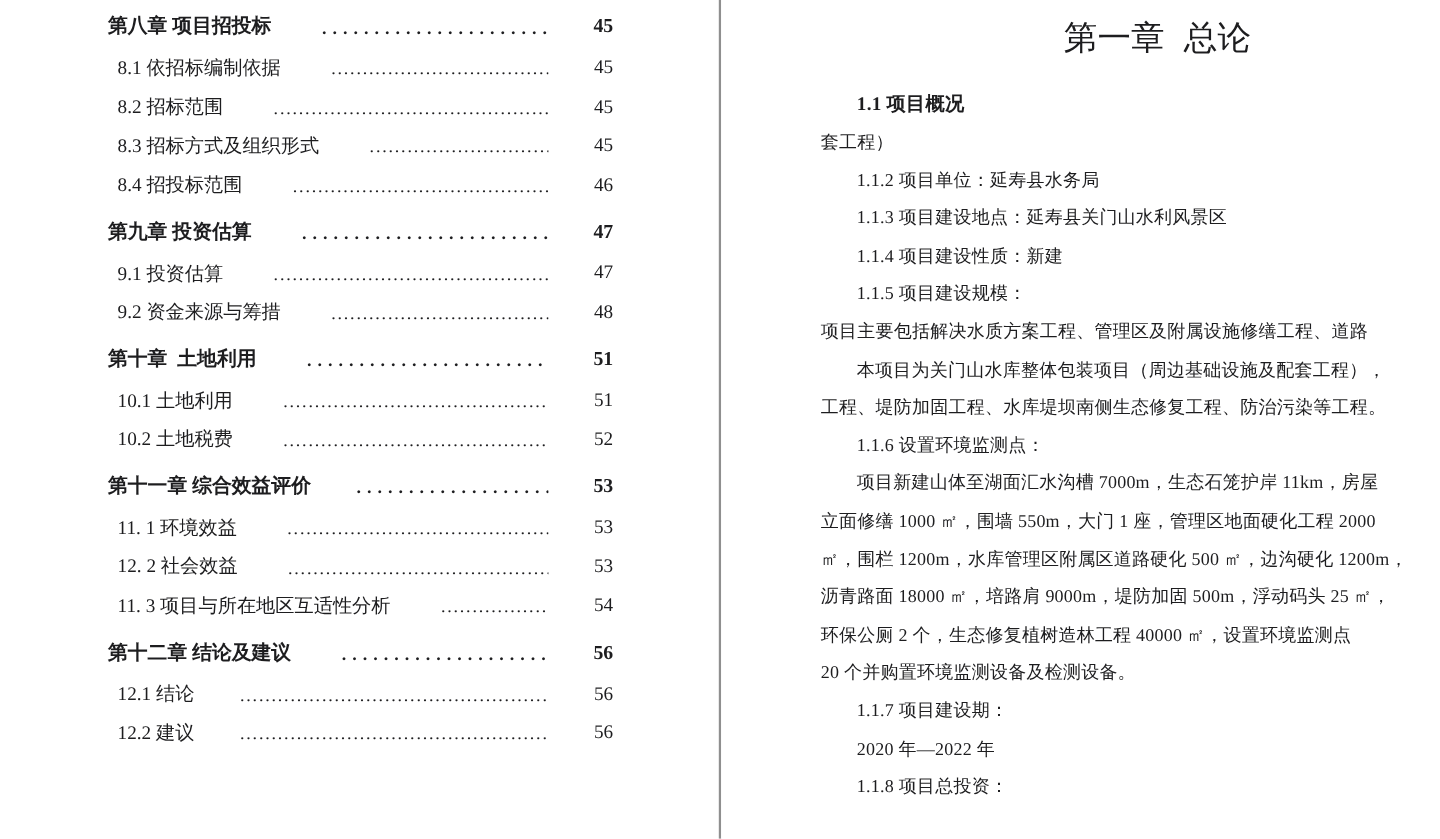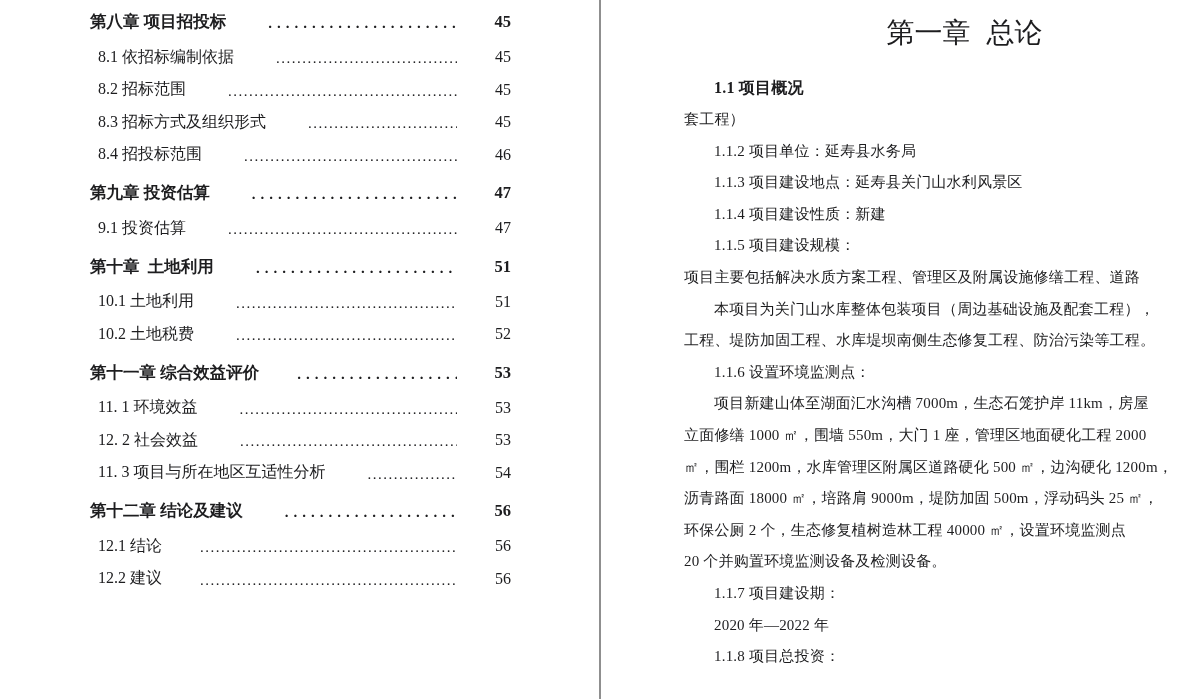--- a/index.html
+++ b/index.html
@@ -152,20 +152,25 @@
   </div>
         <div class="toc-row chapter">
     <span class="toc-label">第九章 投资估算 </span>
     <span class="toc-dots"></span>
     <span class="toc-page-num">47</span>
   </div>
         <div class="toc-row sub">
     <span class="toc-label">9.1 投资估算 </span>
     <span class="toc-dots"></span>
     <span class="toc-page-num">47</span>
+  </div>
+        <div class="toc-row sub">
+    <span class="toc-label">9.2 资金来源与筹措 </span>
+    <span class="toc-dots"></span>
+    <span class="toc-page-num">48</span>
   </div>
         <div class="toc-row chapter">
     <span class="toc-label">第十章  土地利用 </span>
     <span class="toc-dots"></span>
     <span class="toc-page-num">51</span>
   </div>
         <div class="toc-row sub">
     <span class="toc-label">10.1 土地利用 </span>
     <span class="toc-dots"></span>
     <span class="toc-page-num">51</span>

